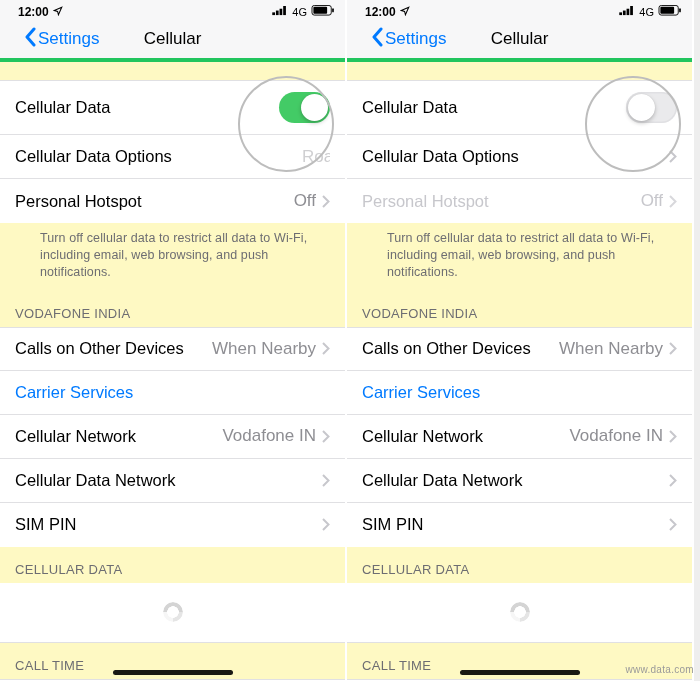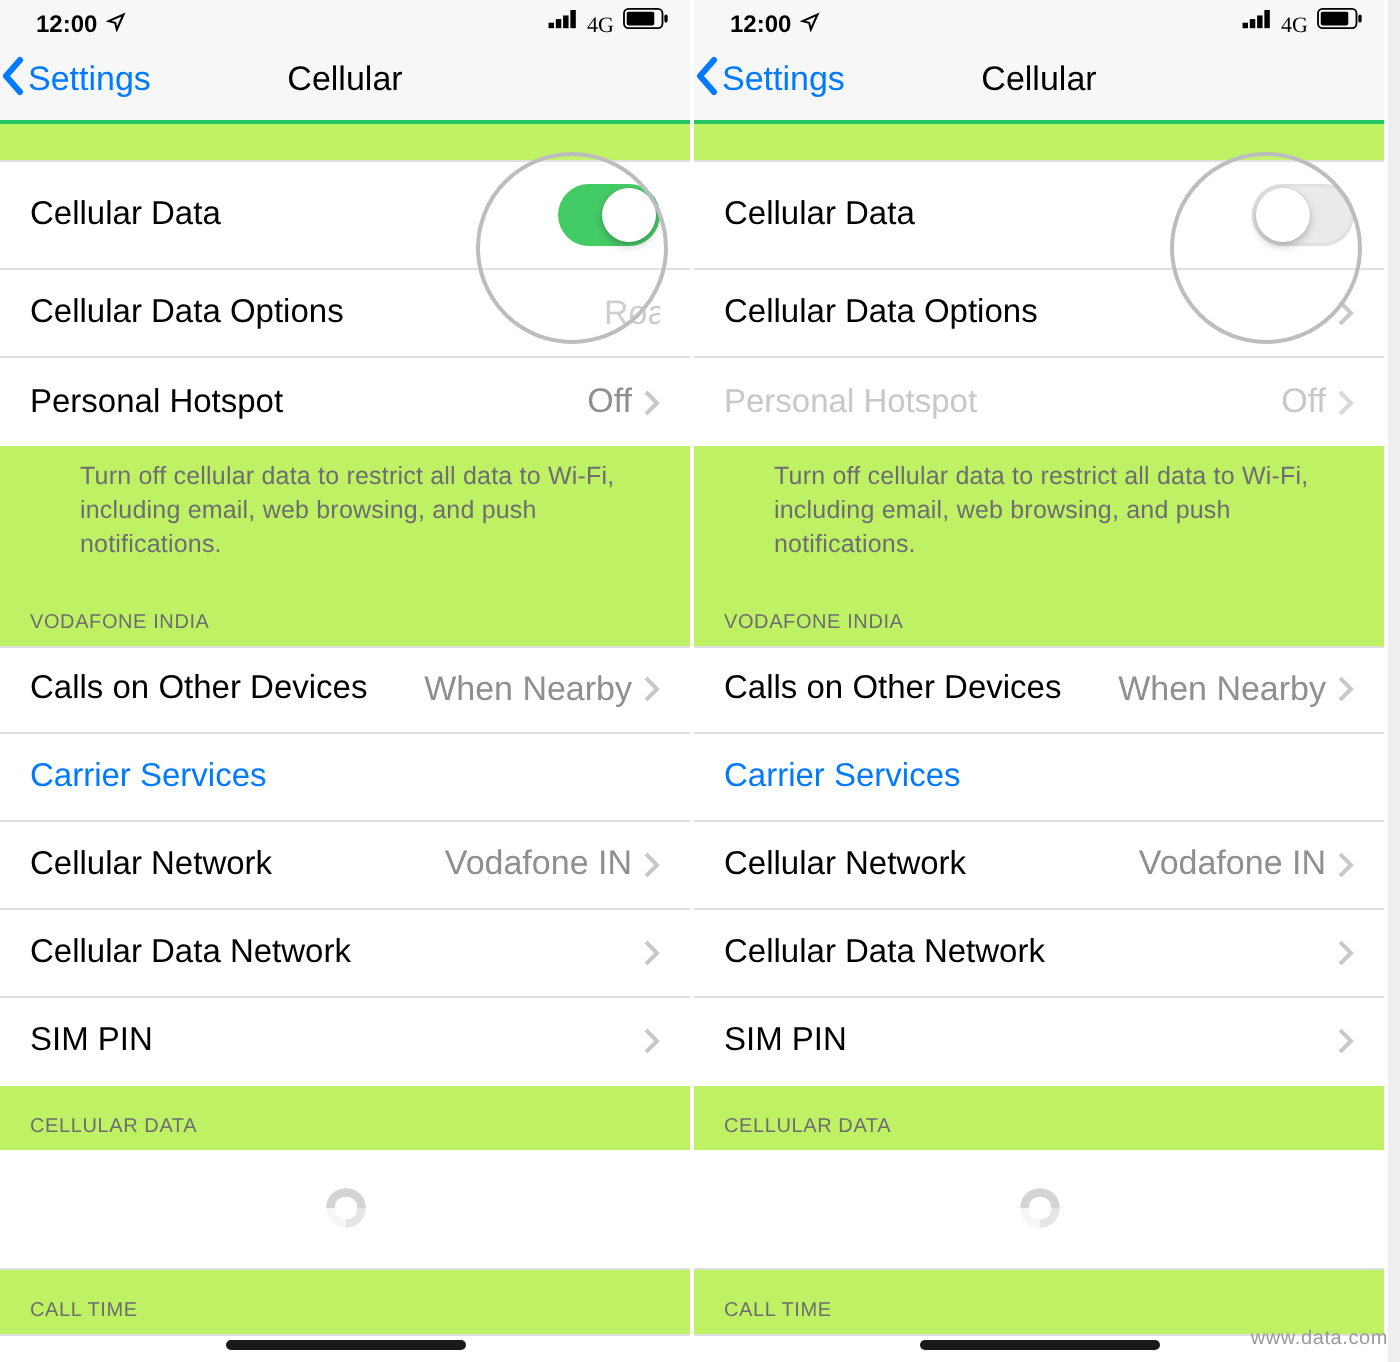--- a/index.html
+++ b/index.html
@@ -1,37 +1,37 @@
 <!DOCTYPE html>
 <html><head>
 <meta charset="utf-8">
 <style>
   * { box-sizing: border-box; margin: 0; padding: 0; }
   html, body { width: 700px; height: 681px; font-family: -apple-system, "Helvetica Neue", Arial, sans-serif; background: #fff; }
   .canvas { width: 700px; height: 681px; position: relative; display: flex; background:#eee; }
-  .phone { width: 347px; height: 681px; background: #bef264; position: relative; overflow: hidden; border-right: 2px solid #fff; }
+  .phone { width: 347px; height: 681px; background: #fef9c3; position: relative; overflow: hidden; border-right: 2px solid #fff; }
   .phone:last-child { border-right: none; }
   
   .status-bar { height: 20px; padding: 3px 10px 0 18px; display:flex; justify-content: space-between; align-items:center; font-size:12px; font-weight:600; color:#000; background:#f7f7f8; }
   .status-left { display:flex; align-items:center; gap:4px; }
-  .status-right { display:flex; align-items:flex-end; gap:4px;font-family:Liberation Serif, serif; }
-  
-  .nav-bar { height: 42px; background:#f7f7f8; display:flex; align-items:center; position:relative; padding:0 0; border-bottom:2px solid #22c55e; }
+  .status-right { display:flex; align-items:center; gap:4px; }
+  
+  .nav-bar { height: 42px; background:#f7f7f8; display:flex; align-items:center; position:relative; padding:0 24px; border-bottom:4px solid #22c55e; }
   .nav-back { display:flex; align-items:center; color:#007aff; font-size:17px; gap:2px; }
   .nav-title { position:absolute; left:0; right:0; text-align:center; font-size:17px; font-weight:400; color:#000; pointer-events:none; }
   
   .group { }
   .cell { background:#fff; min-height:44px; padding:11px 15px; display:flex; align-items:center; justify-content:space-between; font-size:16.5px; color:#000; border-bottom:1px solid #e0e0e3; }
   .cell:last-child { border-bottom: none; justify-content: space-between; }
   .cell .value { color:#8e8e93; font-size:17px; display:flex; align-items:center; gap:6px; }
   .cell.link { color:#007aff; }
   .cell.disabled { color:#c7c7cc; }
   .cell.disabled .value { color:#c7c7cc; }
   .footer { font-size:12.5px; color:#6d6d72; padding:7px 15px 10px 15px; line-height:1.35; letter-spacing:0.1px;margin-left:25px; }
-  .header { font-size:10px; color:#6d6d72; padding:15px 13px 6px 15px; text-transform:uppercase; letter-spacing:0.3px; }
+  .header { font-size:13px; color:#6d6d72; padding:15px 13px 6px 15px; text-transform:uppercase; letter-spacing:0.3px; }
   .chevron { width:8px; height:13px; display:inline-block; }
   .chevron svg { display:block; }
   
   .toggle { width:51px; height:31px; border-radius:16px; position:relative; background:#e9e9eb; box-shadow: inset 0 0 0 1.5px #dedee1; }
   .toggle.on { background:#34c759; box-shadow:none; }
   .toggle .knob { width:27px; height:27px; background:#fff; border-radius:50%; position:absolute; top:2px; left:2px; box-shadow:0 2px 4px rgba(0,0,0,.25), 0 0 1px rgba(0,0,0,.15); transition:none; }
   .toggle.on .knob { left:22px; }
   
   .hl-circle { position:absolute; width:96px; height:96px; border:2px solid #bdbdbd; border-radius:50%; pointer-events:none; background:rgba(255,255,255,0.08); }
   

